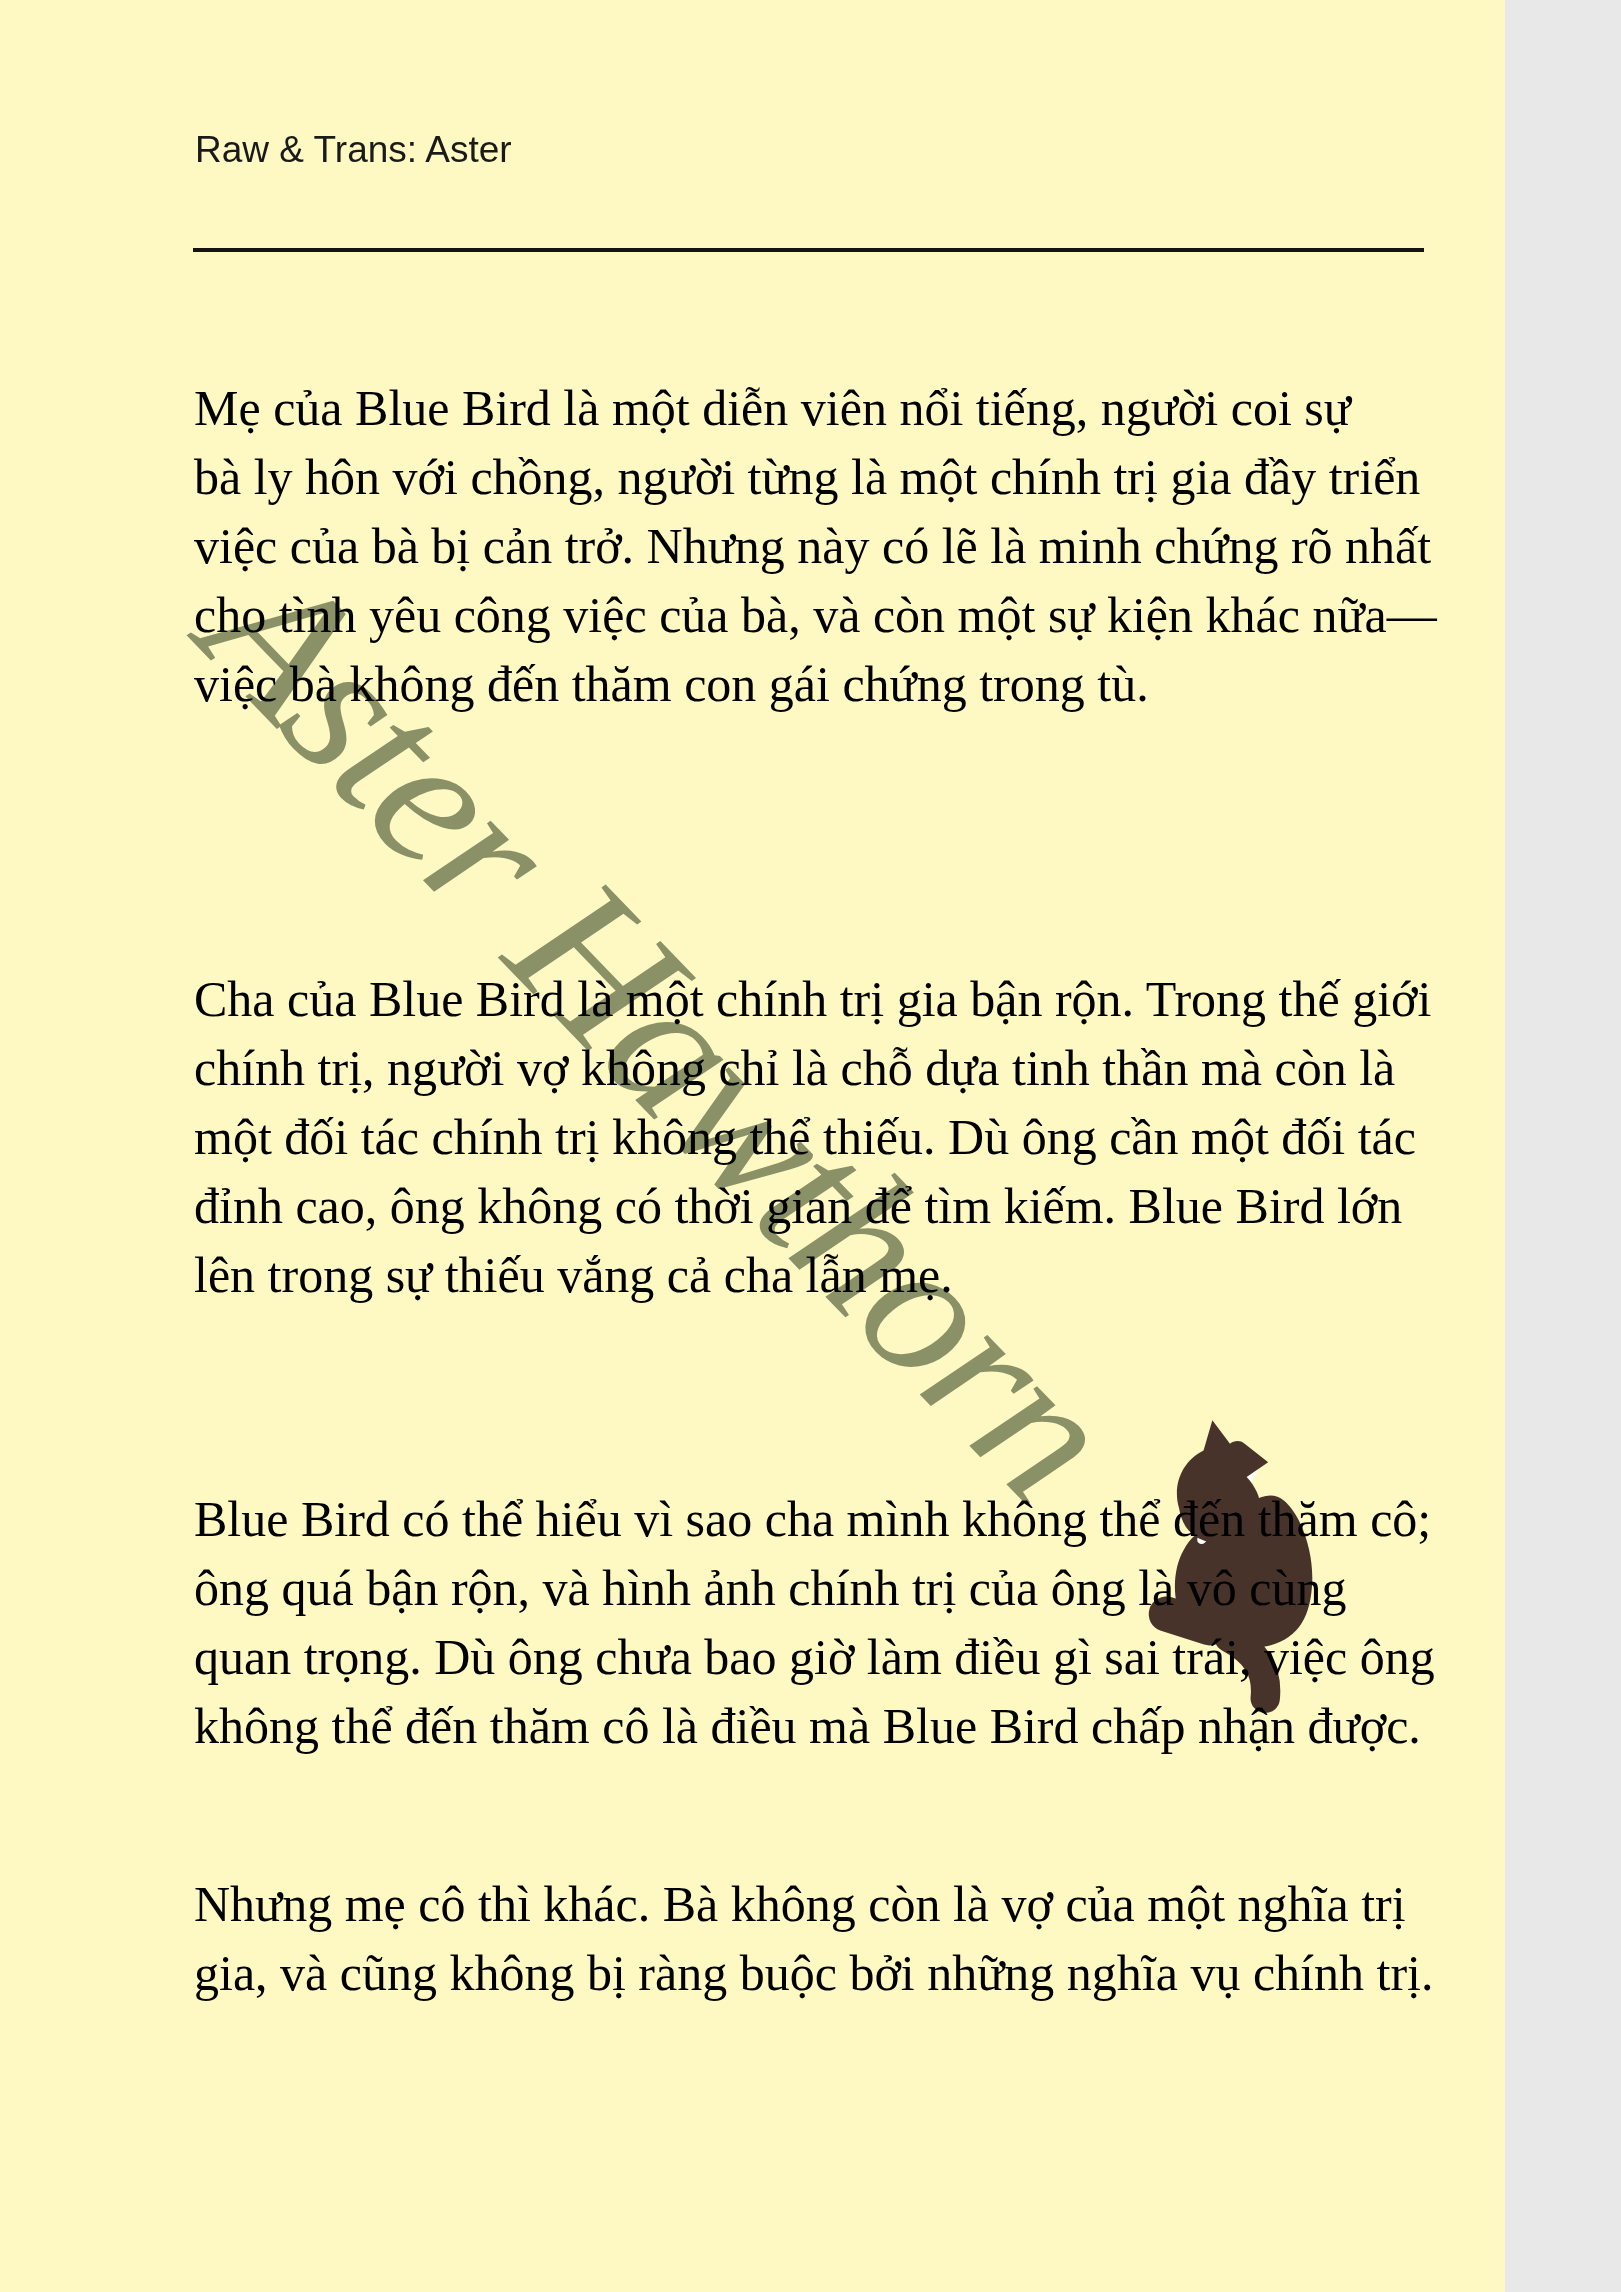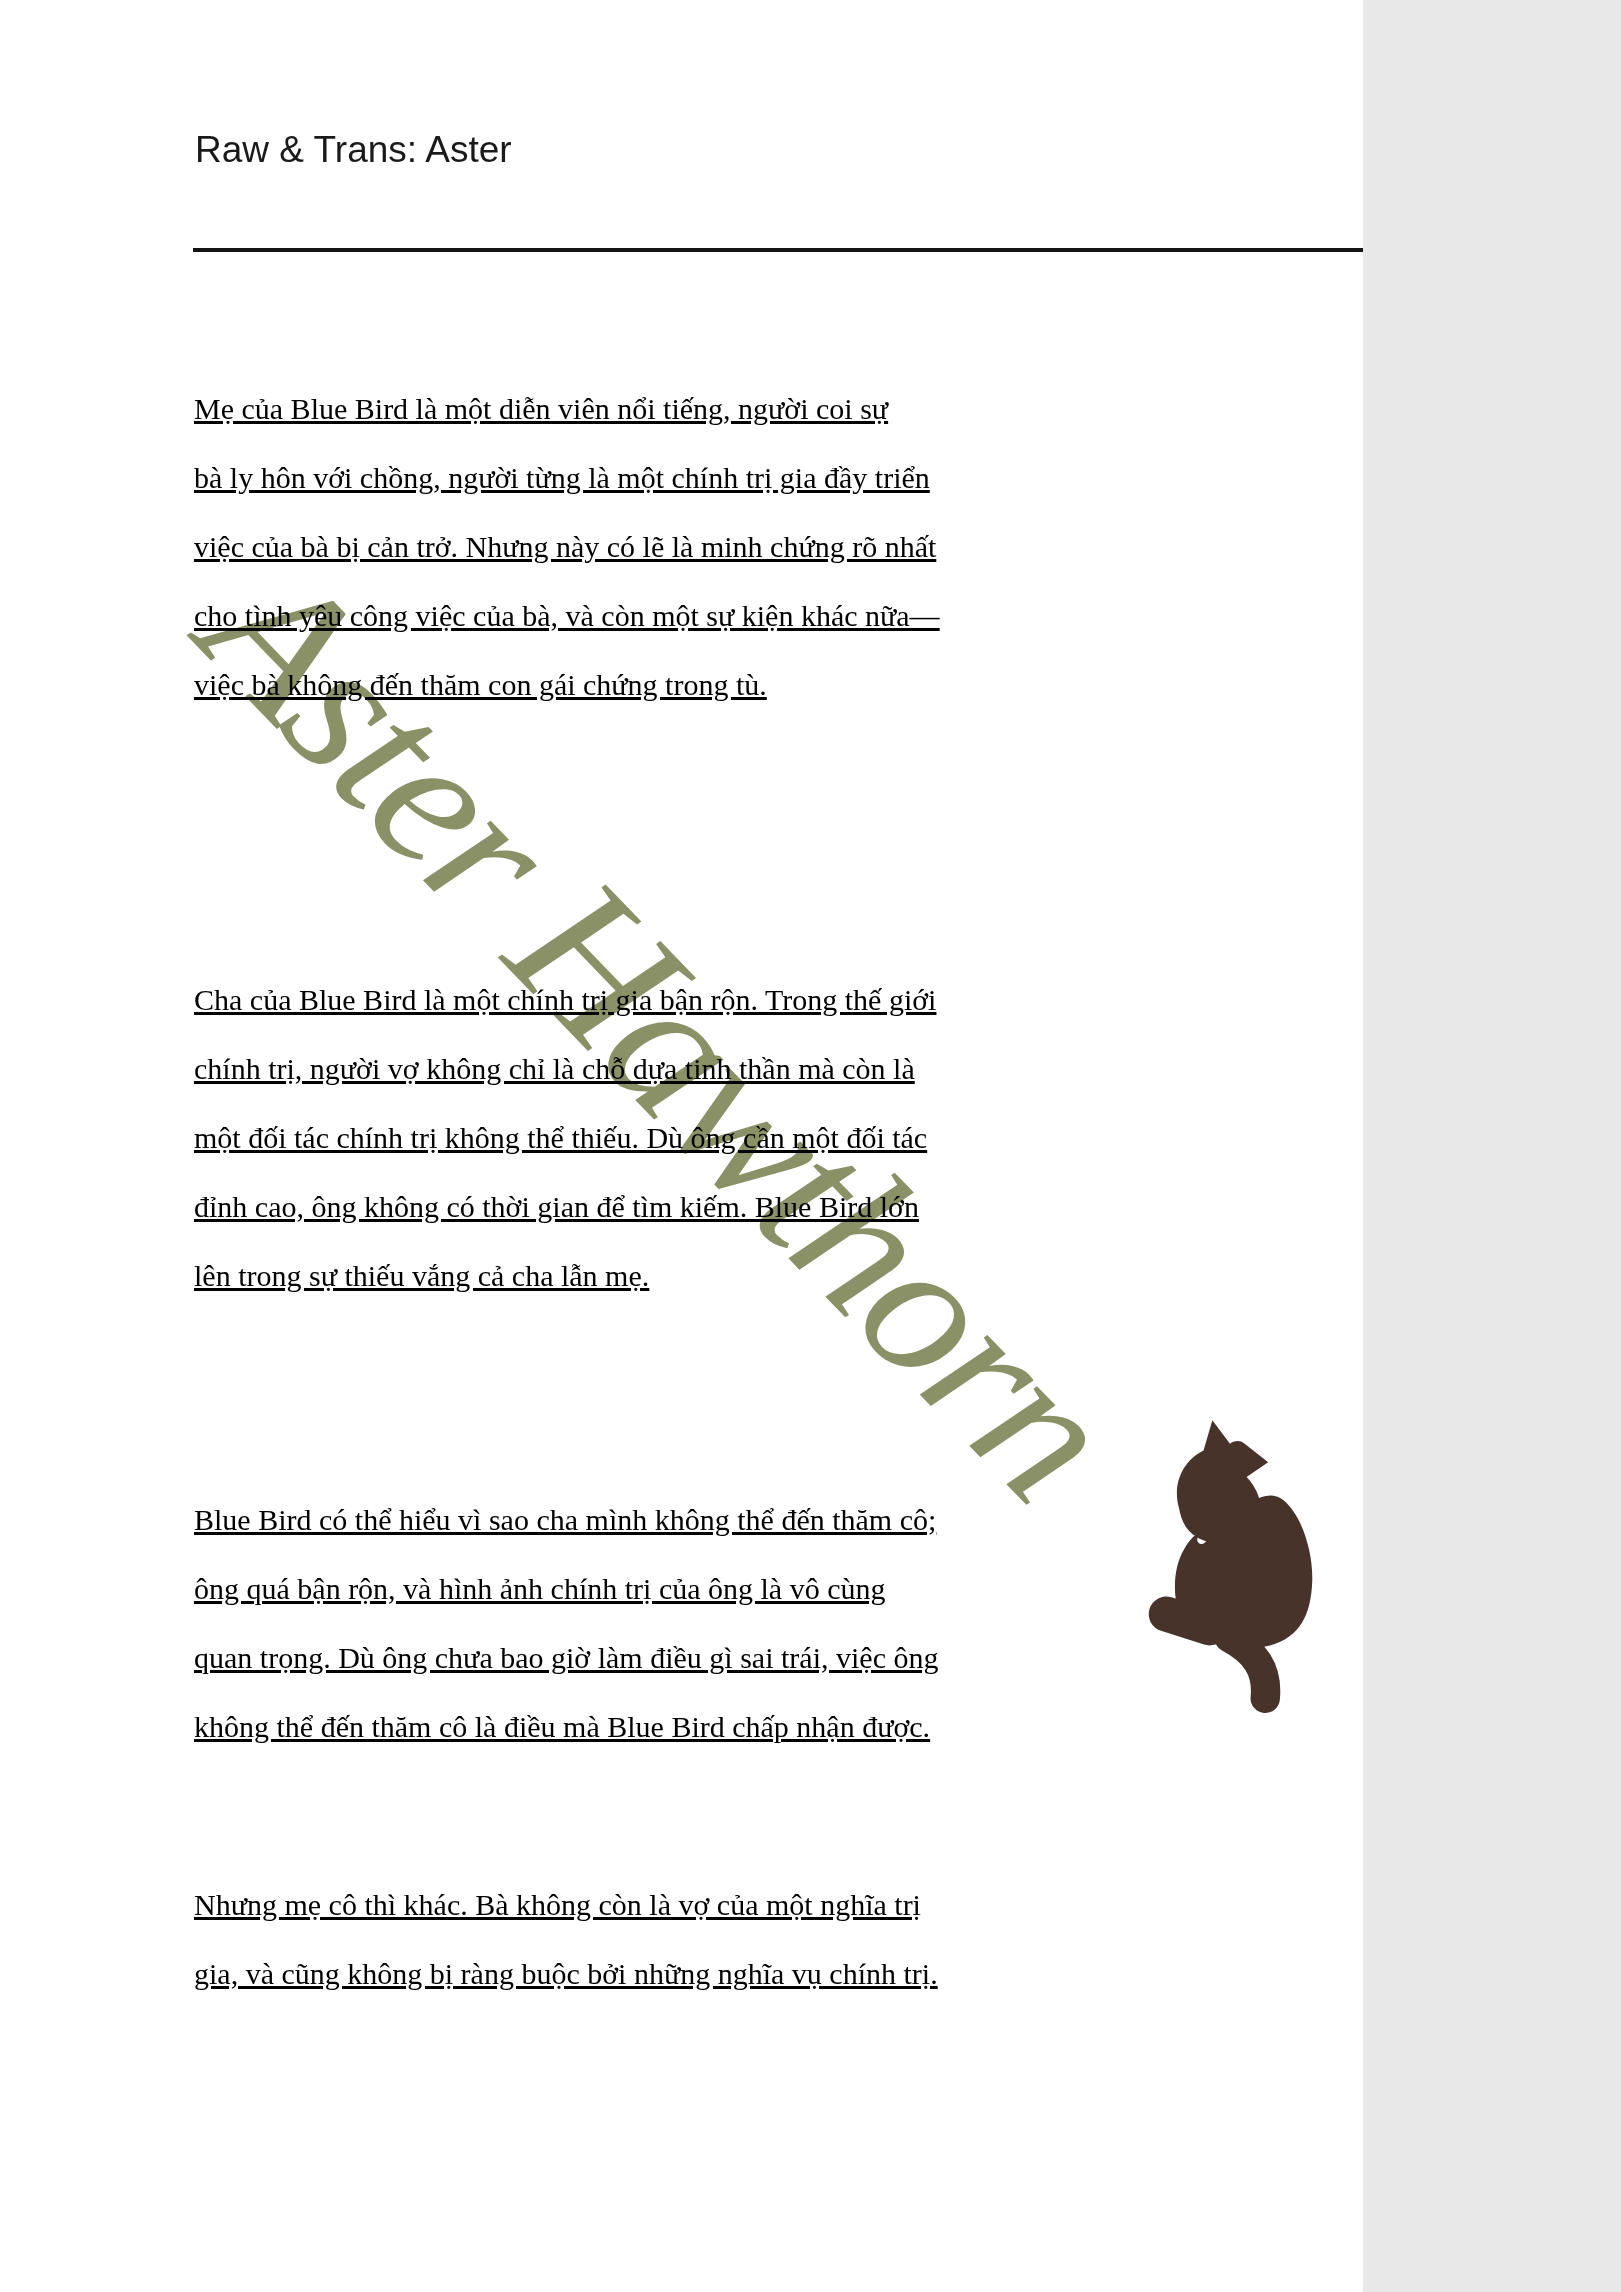--- a/index.html
+++ b/index.html
@@ -1,20 +1,20 @@
 <!DOCTYPE html>
 <html><head>
 <meta charset="utf-8">
 <style>
   html,body{margin:0;padding:0;background:#e8e8e8;}
   .page{
     position:relative;
-    width:1363px;
+    width:1505px;
     height:2293px;
-    background:#ffffff;
+    background:#fef9c3;
     overflow:hidden;
     font-family:"Liberation Serif", serif;
   }
   .credit{
     position:absolute;
     left:195px;
     top:130px;
     font-family:"Liberation Sans", sans-serif;
     font-size:37px;
     line-height:39px;
@@ -53,24 +53,23 @@
   }
   .para{
     position:absolute;
     left:194px;
     width:1274px;
     z-index:3;
   }
   .para .text-line{
     height:69px;
     line-height:69px;
-    font-size:30px;
+    font-size:50px;
     color:#000000;
     white-space:nowrap;
-    text-decoration:underline;
   }
   .p1{top:374px;}
   .p2{top:965px;}
   .p3{top:1485px;}
   .p4{top:1870px;}
 </style>
 </head>
 <body>
 
 <div class="page">

